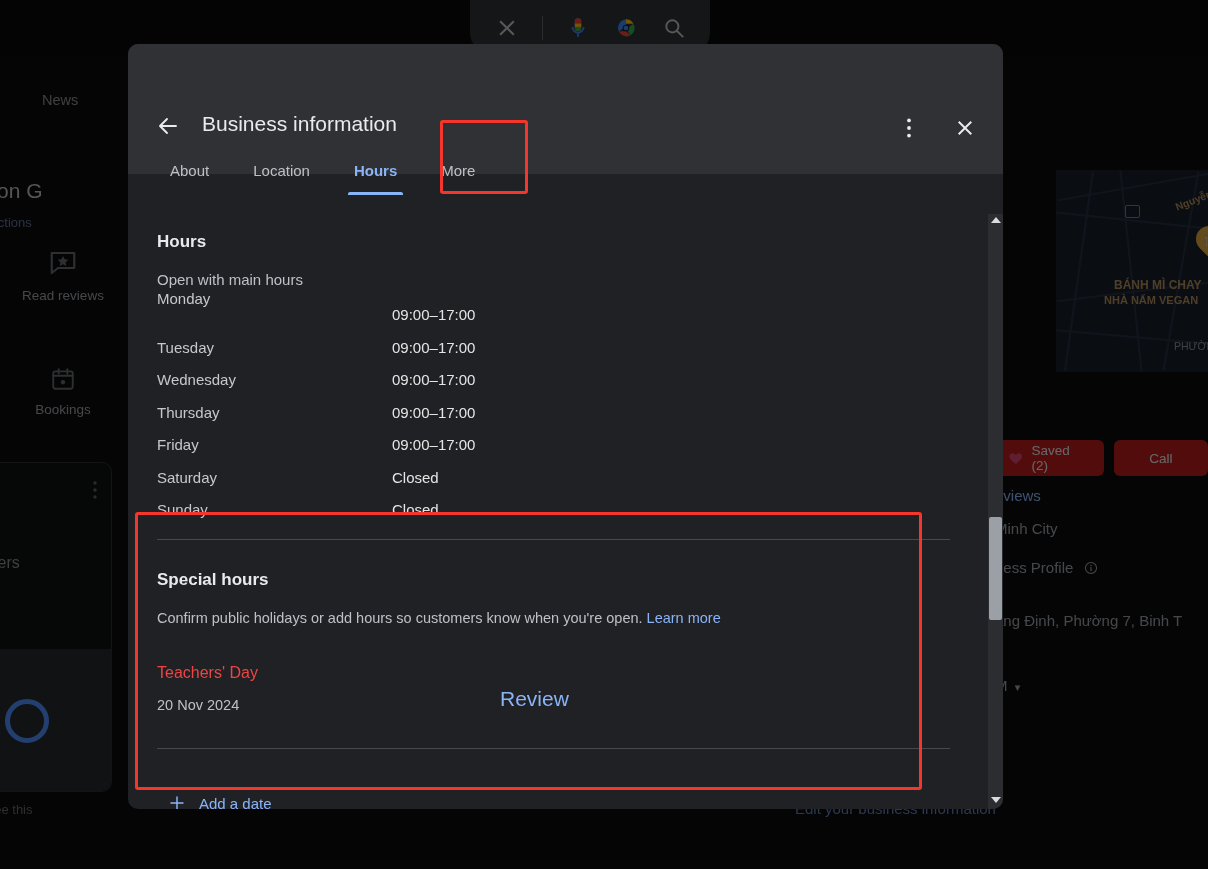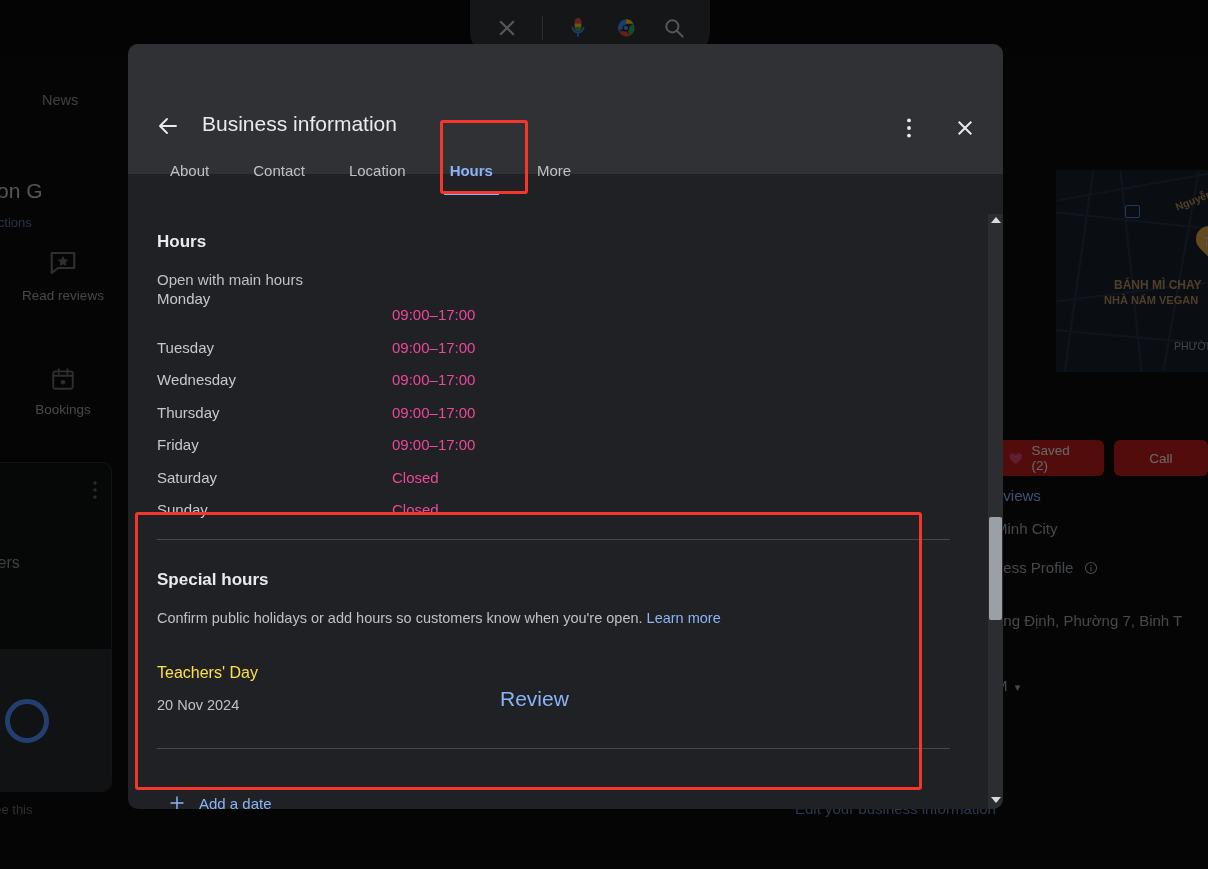--- a/index.html
+++ b/index.html
@@ -156,32 +156,32 @@
   .dlg-body {
     position: absolute; left: 0; top: 130px; right: 0; bottom: 0;
     overflow: hidden;
   }
   .dlg-scrollarea { position: absolute; left: 0; top: 0; right: 27px; bottom: 0; }
 
   .sec-title {
     position: absolute; left: 29px; font-size: 17px; color: #e8eaed; font-weight: bold;
   }
   .row-lbl { position: absolute; left: 29px; font-size: 15px; color: #c5c8cc; }
-  .row-val { position: absolute; left: 264px; font-size: 15px; color: #ec4899; }
+  .row-val { position: absolute; left: 264px; font-size: 15px; color: #e5e5e5; }
 
   .hr-line {
     position: absolute; left: 29px; width: 793px; height: 1px; background: #45484c;
   }
 
   .sp-desc {
     position: absolute; left: 29px; font-size: 14.5px; color: #bdc1c6;
   }
   .sp-link { color: #8ab4f8; text-decoration: none; }
   .sp-holiday {
-    position: absolute; left: 29px; font-size: 16px; color: #fde047;
+    position: absolute; left: 29px; font-size: 16px; color: #ef4444;
   }
   .sp-date {
     position: absolute; left: 29px; font-size: 14.5px; color: #bdc1c6;
   }
   .sp-review {
     position: absolute; left: 372px; font-size: 21px; color: #8ab4f8;
   }
   .sp-add {
     position: absolute; left: 40px; display: flex; align-items: center; gap: 13px;
     font-size: 15px; color: #8ab4f8;
@@ -352,21 +352,20 @@
       </svg>
     </div>
     <div class="dlg-close">
       <svg width="24" height="24" viewBox="0 0 24 24">
         <path d="M19 6.4L17.6 5 12 10.6 6.4 5 5 6.4 10.6 12 5 17.6 6.4 19 12 13.4 17.6 19 19 17.6 13.4 12z" fill="#e8eaed"></path>
       </svg>
     </div>
 
     <div class="dlg-tabs">
       <div class="dlg-tab">About</div>
-      <div class="dlg-tab">Contact</div>
       <div class="dlg-tab">Location</div>
       <div class="dlg-tab active">Hours</div>
       <div class="dlg-tab">More</div>
     </div>
   </div>
 
   <div class="dlg-body">
     <div class="dlg-scrollarea">
 
       <div class="sec-title" style="top:58px;">Hours</div>

